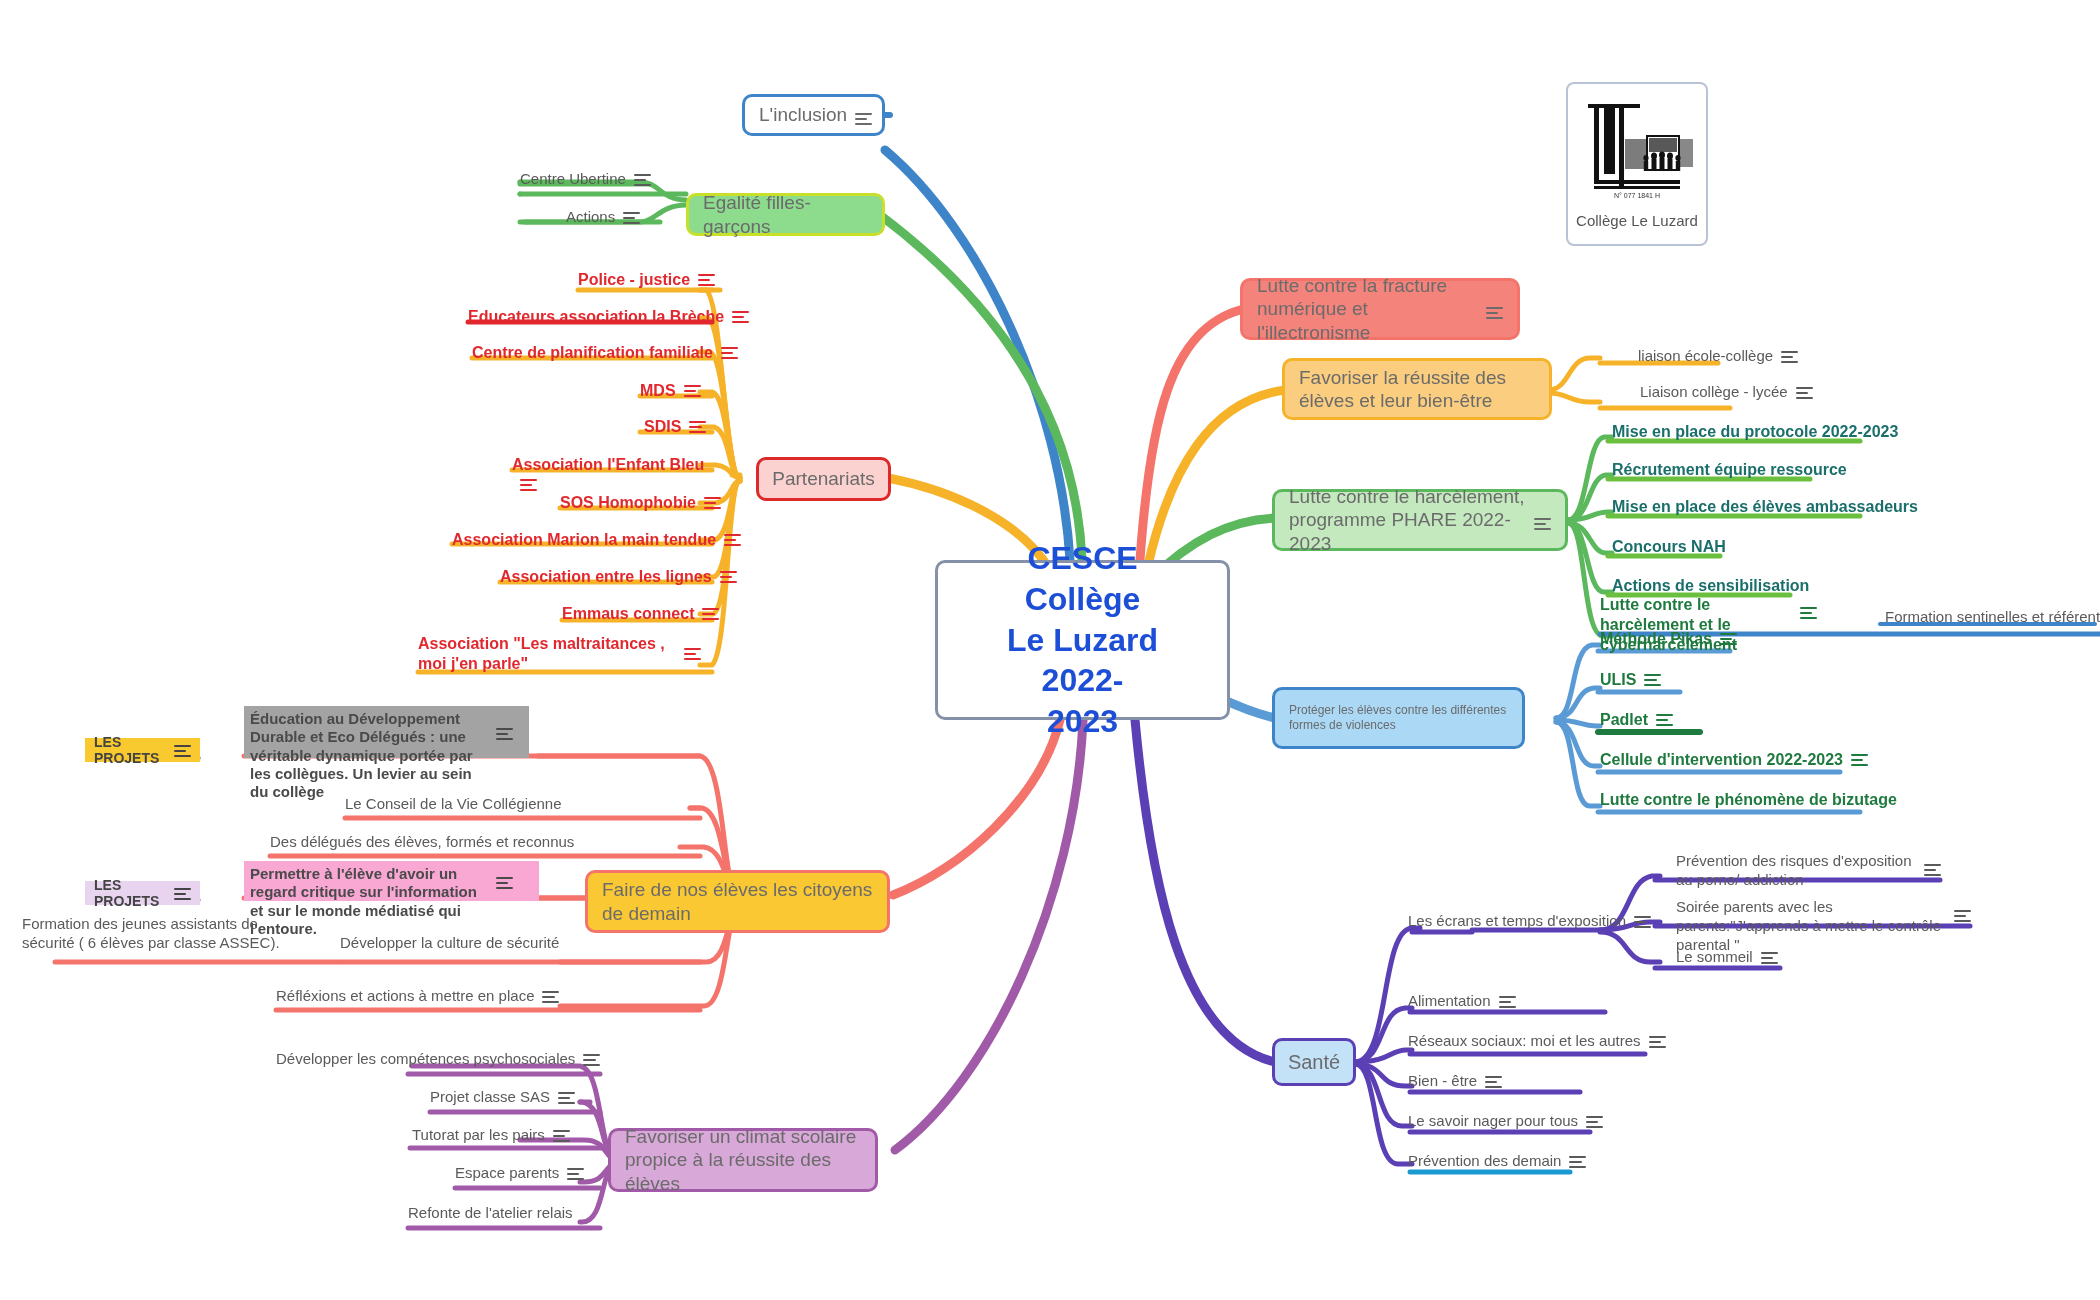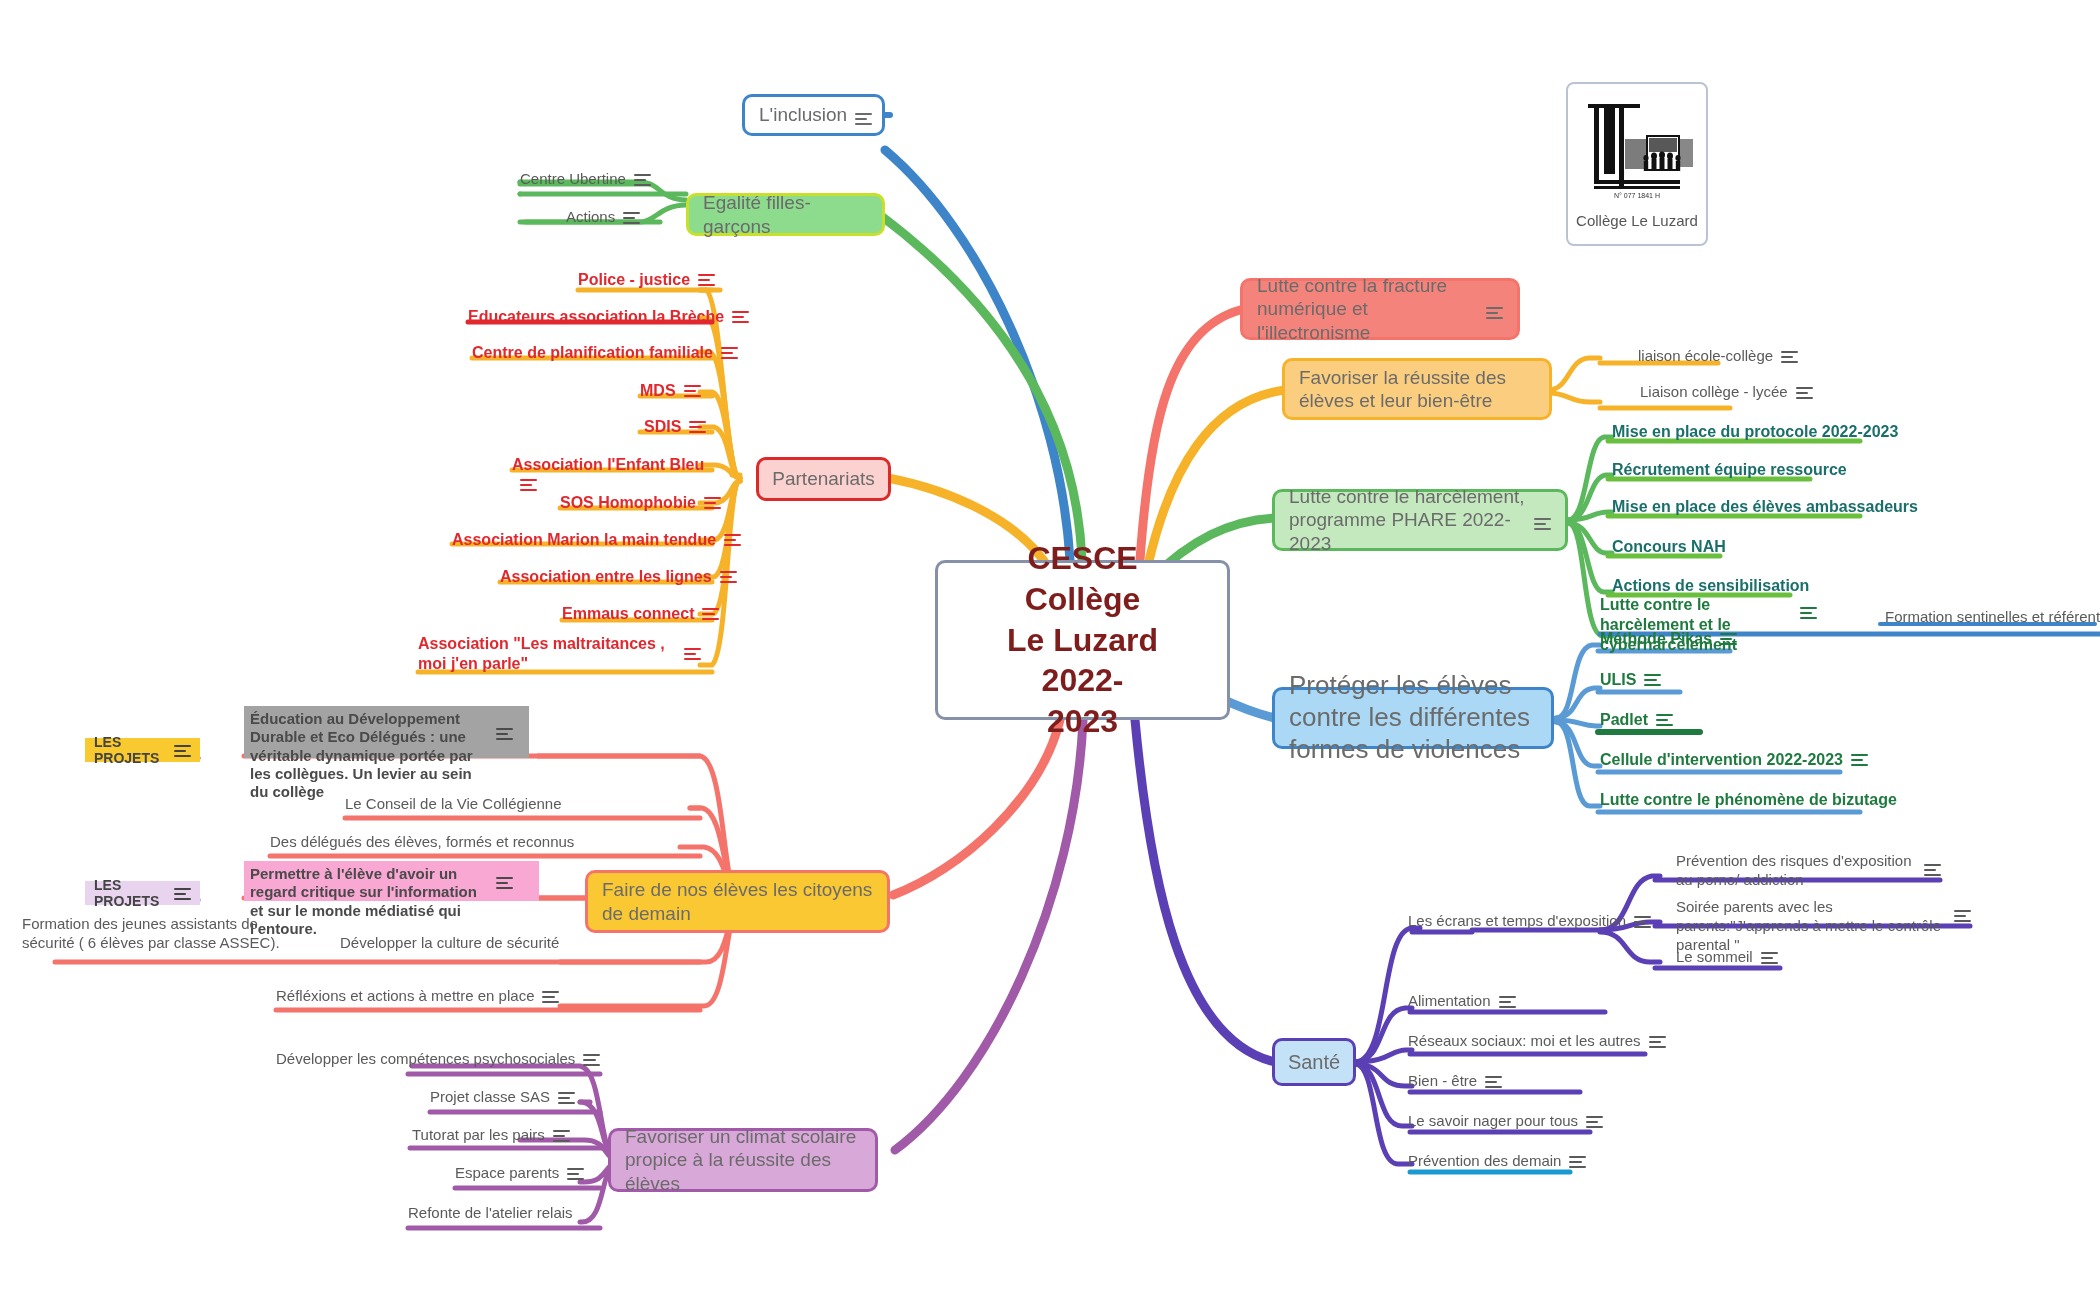--- a/index.html
+++ b/index.html
@@ -35,21 +35,21 @@
   .boxed {
     border-radius: 10px;
     border: 3px solid #888;
     padding: 9px 14px;
     line-height: 1.22;
   }
   .central {
     border: 3px solid #8491a8;
     border-radius: 10px;
     background: #ffffff;
-    color: #7f1d1d;
+    color: #1d4ed8;
     font-size: 32px;
     font-weight: bold;
     text-align: center;
     justify-content: center;
     line-height: 1.28;
     padding: 14px 36px;
   }
   .leaf {
     position: absolute;
     display: flex;
@@ -338,21 +338,21 @@
 
   <div class="node boxed" style="left:1272px; top:489px; width:296px; height:62px; background:#c4e9bf; border-color:#5cb85c; font-size:19px;">
     <span class="txt">Lutte contre le harcèlement, programme PHARE 2022-2023</span>
     <span class="noteicon">
         <i></i>
         <i></i>
         <i></i>
       </span>
   </div>
 
-  <div class="node boxed" style="left:1272px; top:687px; width:282px; height:62px; background:#aad8f5; border-color:#3d85c8; font-size:26px;">
+  <div class="node boxed" style="left:1272px; top:687px; width:253px; height:62px; background:#aad8f5; border-color:#3d85c8; font-size:12px;">
     <span class="txt">Protéger les élèves contre les différentes formes de violences</span>
   </div>
 
   <div class="node boxed" style="left:1272px; top:1038px; width:84px; height:48px; background:#c3e1f7; border-color:#5b3fb5; font-size:20px; justify-content:center;">
     <span class="txt">Santé</span>
   </div>
 
   <div class="leaf" style="left:520px; top:170px; font-size:15px; color:#5a5a5a;">
     <span class="txt">Centre Ubertine</span>
     <span class="noteicon">

